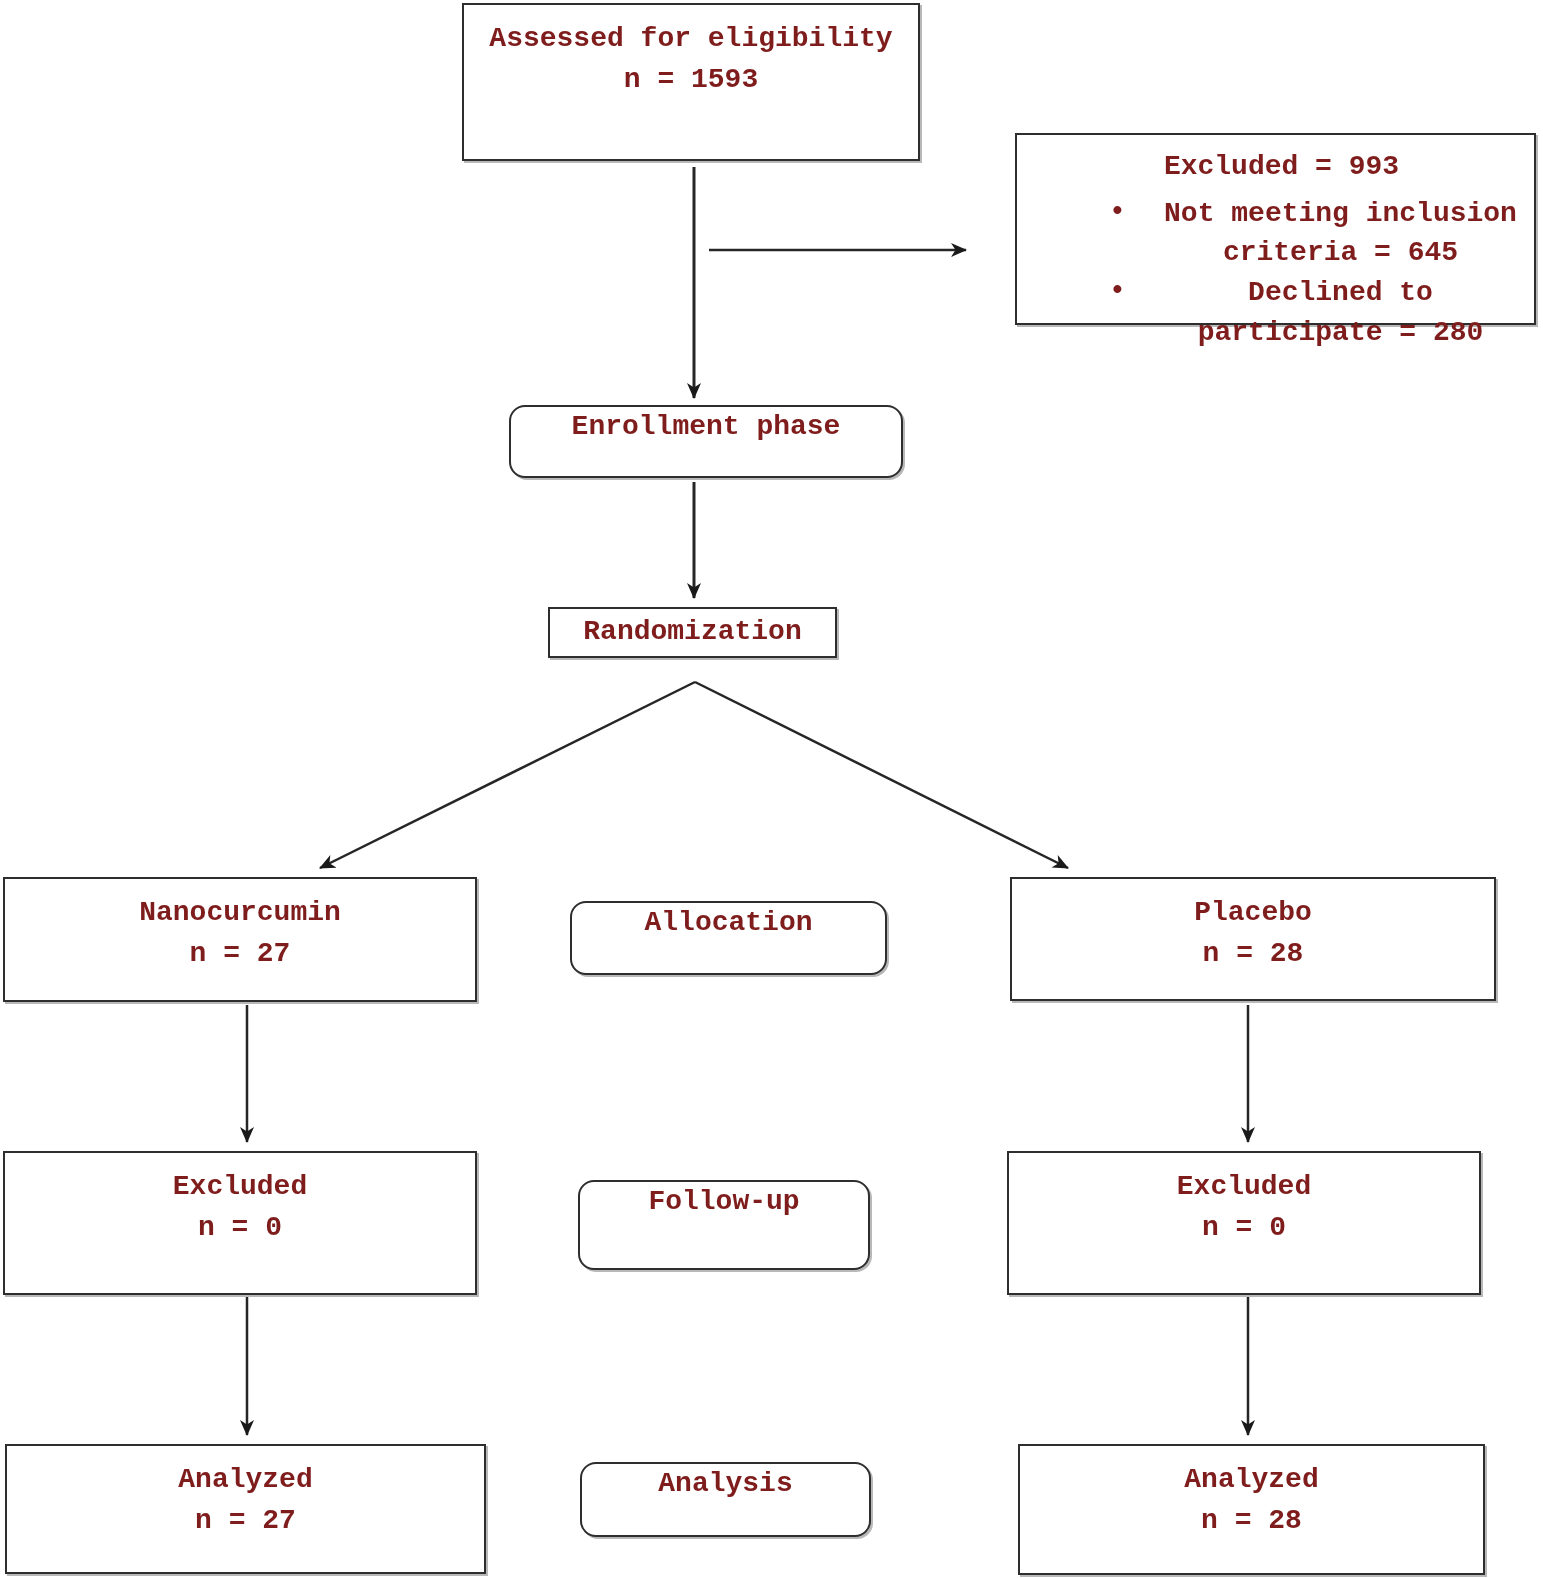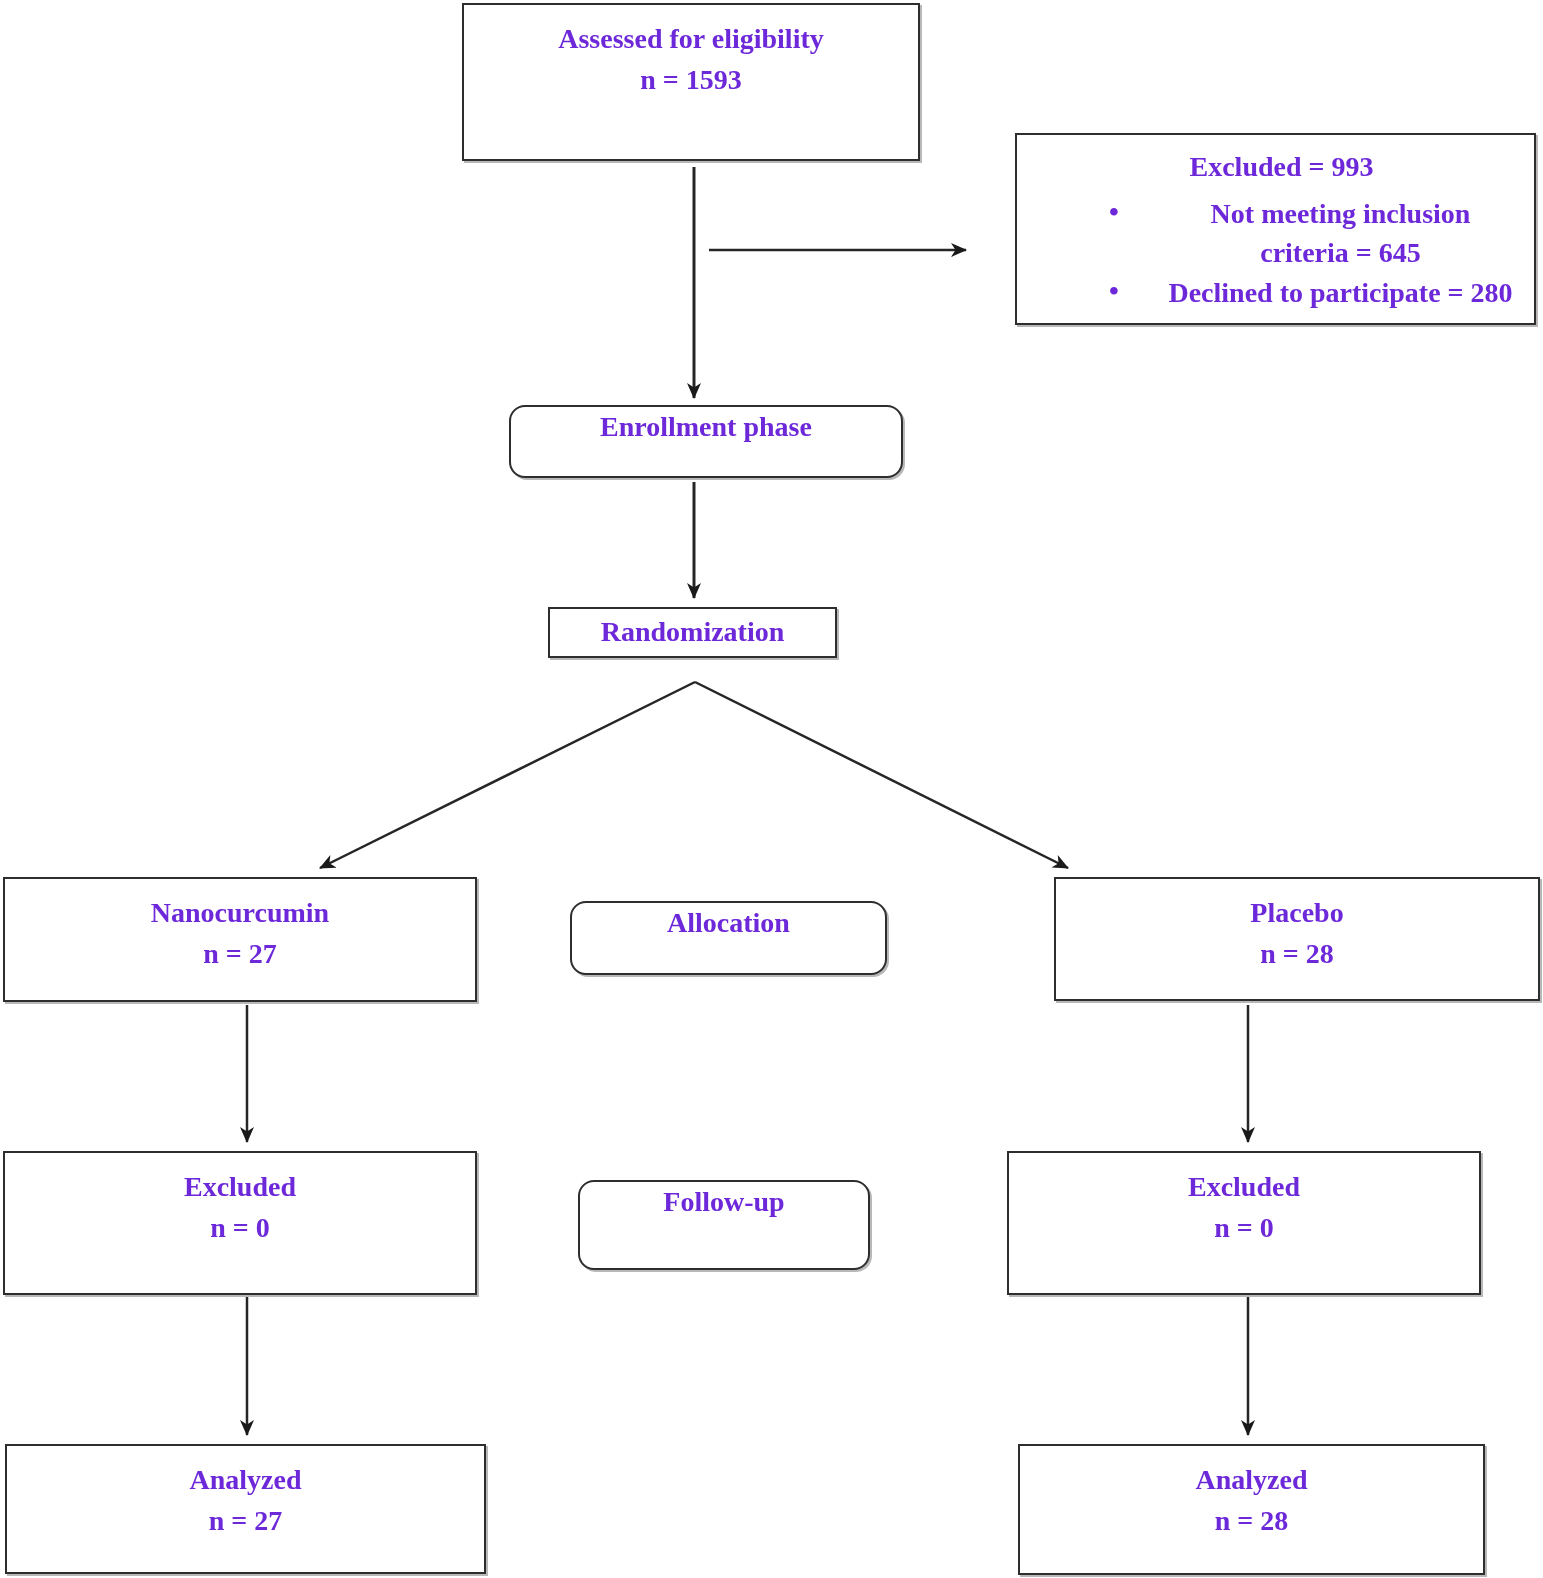--- a/index.html
+++ b/index.html
@@ -1,22 +1,22 @@
 <!DOCTYPE html>
 <html><head>
 <meta charset="utf-8">
 <style>
   html, body { margin: 0; padding: 0; background: #ffffff; }
   .canvas {
     position: relative;
     width: 1543px;
     height: 1578px;
     background: #ffffff;
-    font-family: Liberation Serif, serif;
-    color: #6d28d9;
+    font-family: Liberation Mono, monospace;
+    color: #7f1d1d;
     overflow: hidden;
   }
   .arrow-layer {
     position: absolute;
     left: 0; top: 0;
     width: 1543px; height: 1578px;
     pointer-events: none;
   }
   .box {
     position: absolute;
@@ -37,21 +37,21 @@
     justify-content: center;
     padding-top: 0;
   }
   
   .b-assessed       { left: 462px;  top: 3px;    width: 458px; height: 158px; }
   .b-exclusion      { left: 1015px; top: 133px;  width: 521px; height: 192px; text-align: center; padding: 12px 10px 0 22px; }
   .b-enrollment     { left: 509px;  top: 405px;  width: 394px; height: 73px; }
   .b-randomization  { left: 548px;  top: 607px;  width: 289px; height: 51px; display:flex; align-items:center; justify-content:center; padding-top:0; }
   .b-nanocurcumin   { left: 3px;    top: 877px;  width: 474px; height: 125px; }
   .b-allocation     { left: 570px;  top: 901px;  width: 317px; height: 74px; }
-  .b-placebo        { left: 1010px; top: 877px;  width: 486px; height: 124px; margin-left: 44px; }
+  .b-placebo        { left: 1010px; top: 877px;  width: 486px; height: 124px; }
   .b-excluded-left  { left: 3px;    top: 1151px; width: 474px; height: 144px; }
   .b-followup       { left: 578px;  top: 1180px; width: 292px; height: 90px; }
   .b-excluded-right { left: 1007px; top: 1151px; width: 474px; height: 144px; }
   .b-analyzed-left  { left: 5px;    top: 1444px; width: 481px; height: 130px; }
   .b-analysis       { left: 580px;  top: 1462px; width: 291px; height: 75px; }
   .b-analyzed-right { left: 1018px; top: 1444px; width: 467px; height: 131px; }
 
   .bl { display: block; }
 
   .exclusion-list {
@@ -148,19 +148,22 @@
   <div class="box rect b-excluded-right">
     <span class="bl">Excluded</span>
     <span class="bl">n = 0</span>
   </div>
 
   <div class="box rect b-analyzed-left">
     <span class="bl">Analyzed</span>
     <span class="bl">n = 27</span>
   </div>
 
+  <div class="box round b-analysis">
+    <span>Analysis</span>
+  </div>
 
   <div class="box rect b-analyzed-right">
     <span class="bl">Analyzed</span>
     <span class="bl">n = 28</span>
   </div>
 
 </div>
 
 </body></html>

